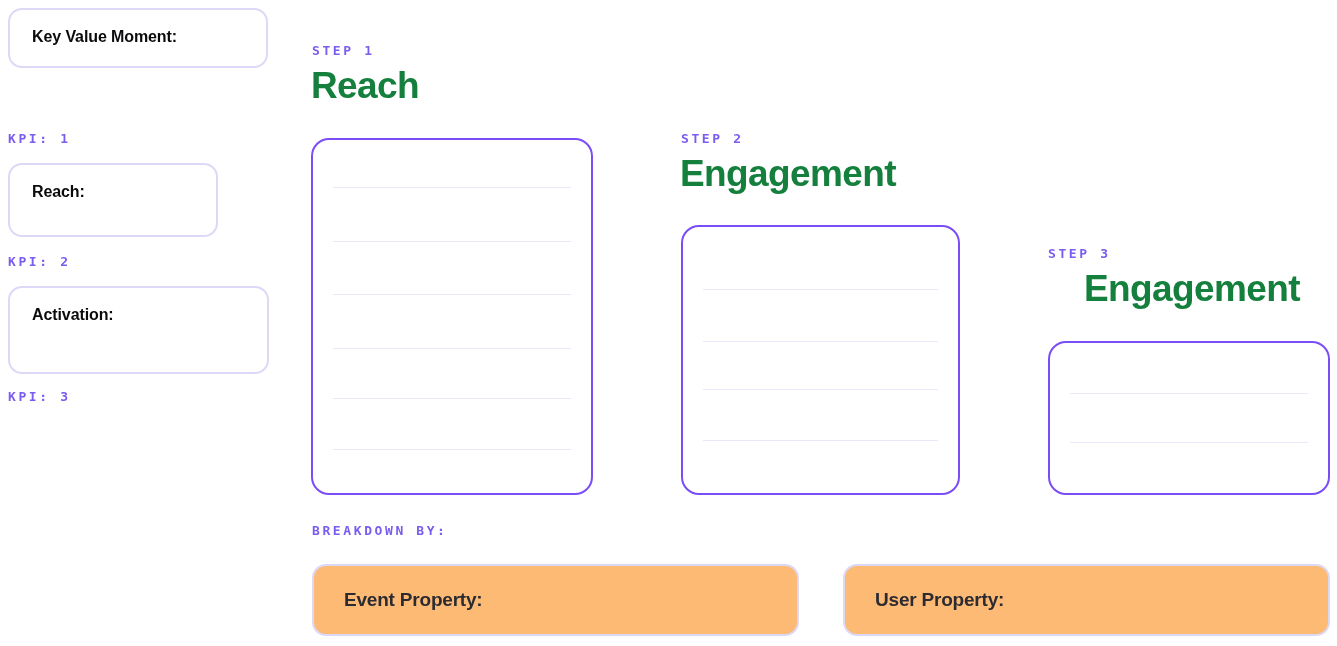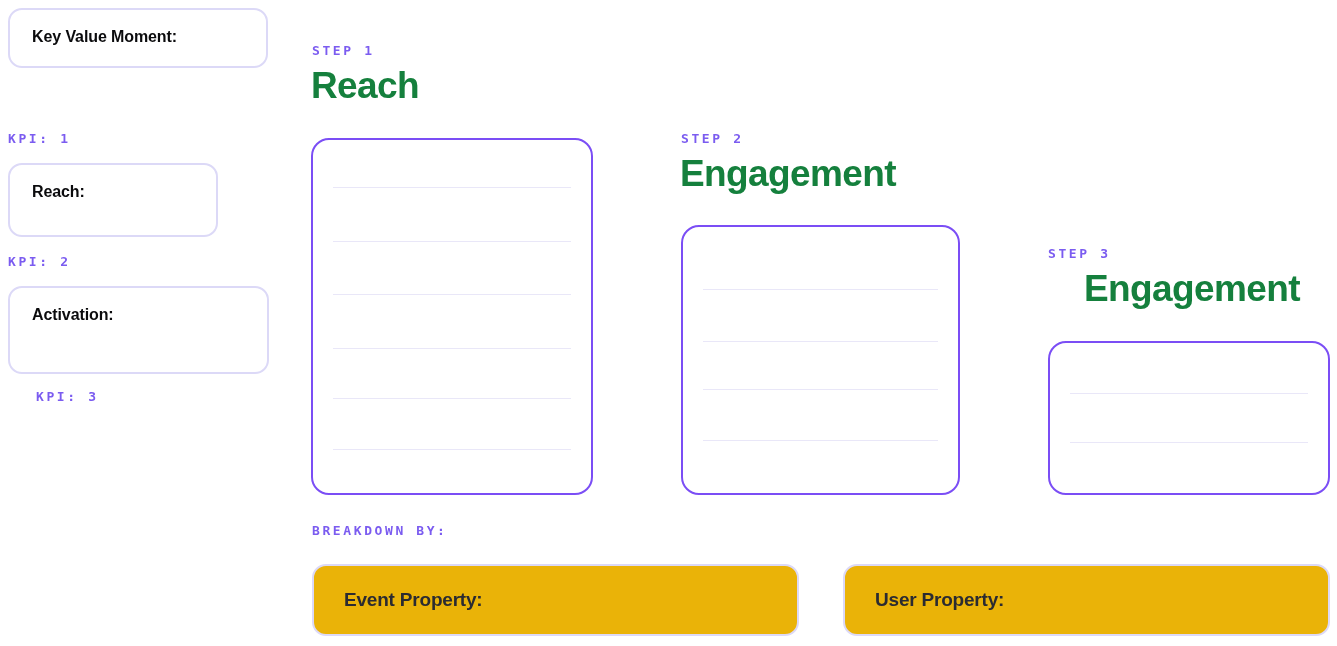--- a/index.html
+++ b/index.html
@@ -59,21 +59,21 @@
     font-weight: 700;
     color: #0b0b0d;
     letter-spacing: -0.1px;
     padding: 18px 0 0 22px;
     line-height: 1.1;
     white-space: nowrap;
   }
 
   
   .breakdown-box {
-    background: #eab308;
+    background: #fdba74;
     border: 2px solid #dcd9f7;
     border-radius: 14px;
     display: flex;
     align-items: center;
   }
   .breakdown-box .box-label {
     font-size: 19px;
     font-weight: 700;
     color: #2b2b31;
     letter-spacing: -0.2px;
@@ -117,21 +117,21 @@
   <div class="node light-box" style="left:8px; top:163px; width:210px; height:74px;">
     <span class="box-label">Reach:</span>
   </div>
 
   <div class="node mono-label" style="left:8px; top:255px;">KPI: 2</div>
 
   <div class="node light-box" style="left:8px; top:286px; width:261px; height:88px;">
     <span class="box-label">Activation:</span>
   </div>
 
-  <div class="node mono-label" style="left:8px; top:390px;margin-left:28px;">KPI: 3</div>
+  <div class="node mono-label" style="left:8px; top:390px;">KPI: 3</div>
 
 
   <div class="node mono-label" style="left:312px; top:44px;">STEP 1</div>
 
   <div class="node step-heading" style="left:311px; top:66px;">Reach</div>
 
   <div class="node ruled-card" style="left:311px; top:138px; width:282px; height:357px;">
     <div class="rule-lines">
       <div class="rule-line" style="top:47px;"></div>
       <div class="rule-line" style="top:101px;"></div>

